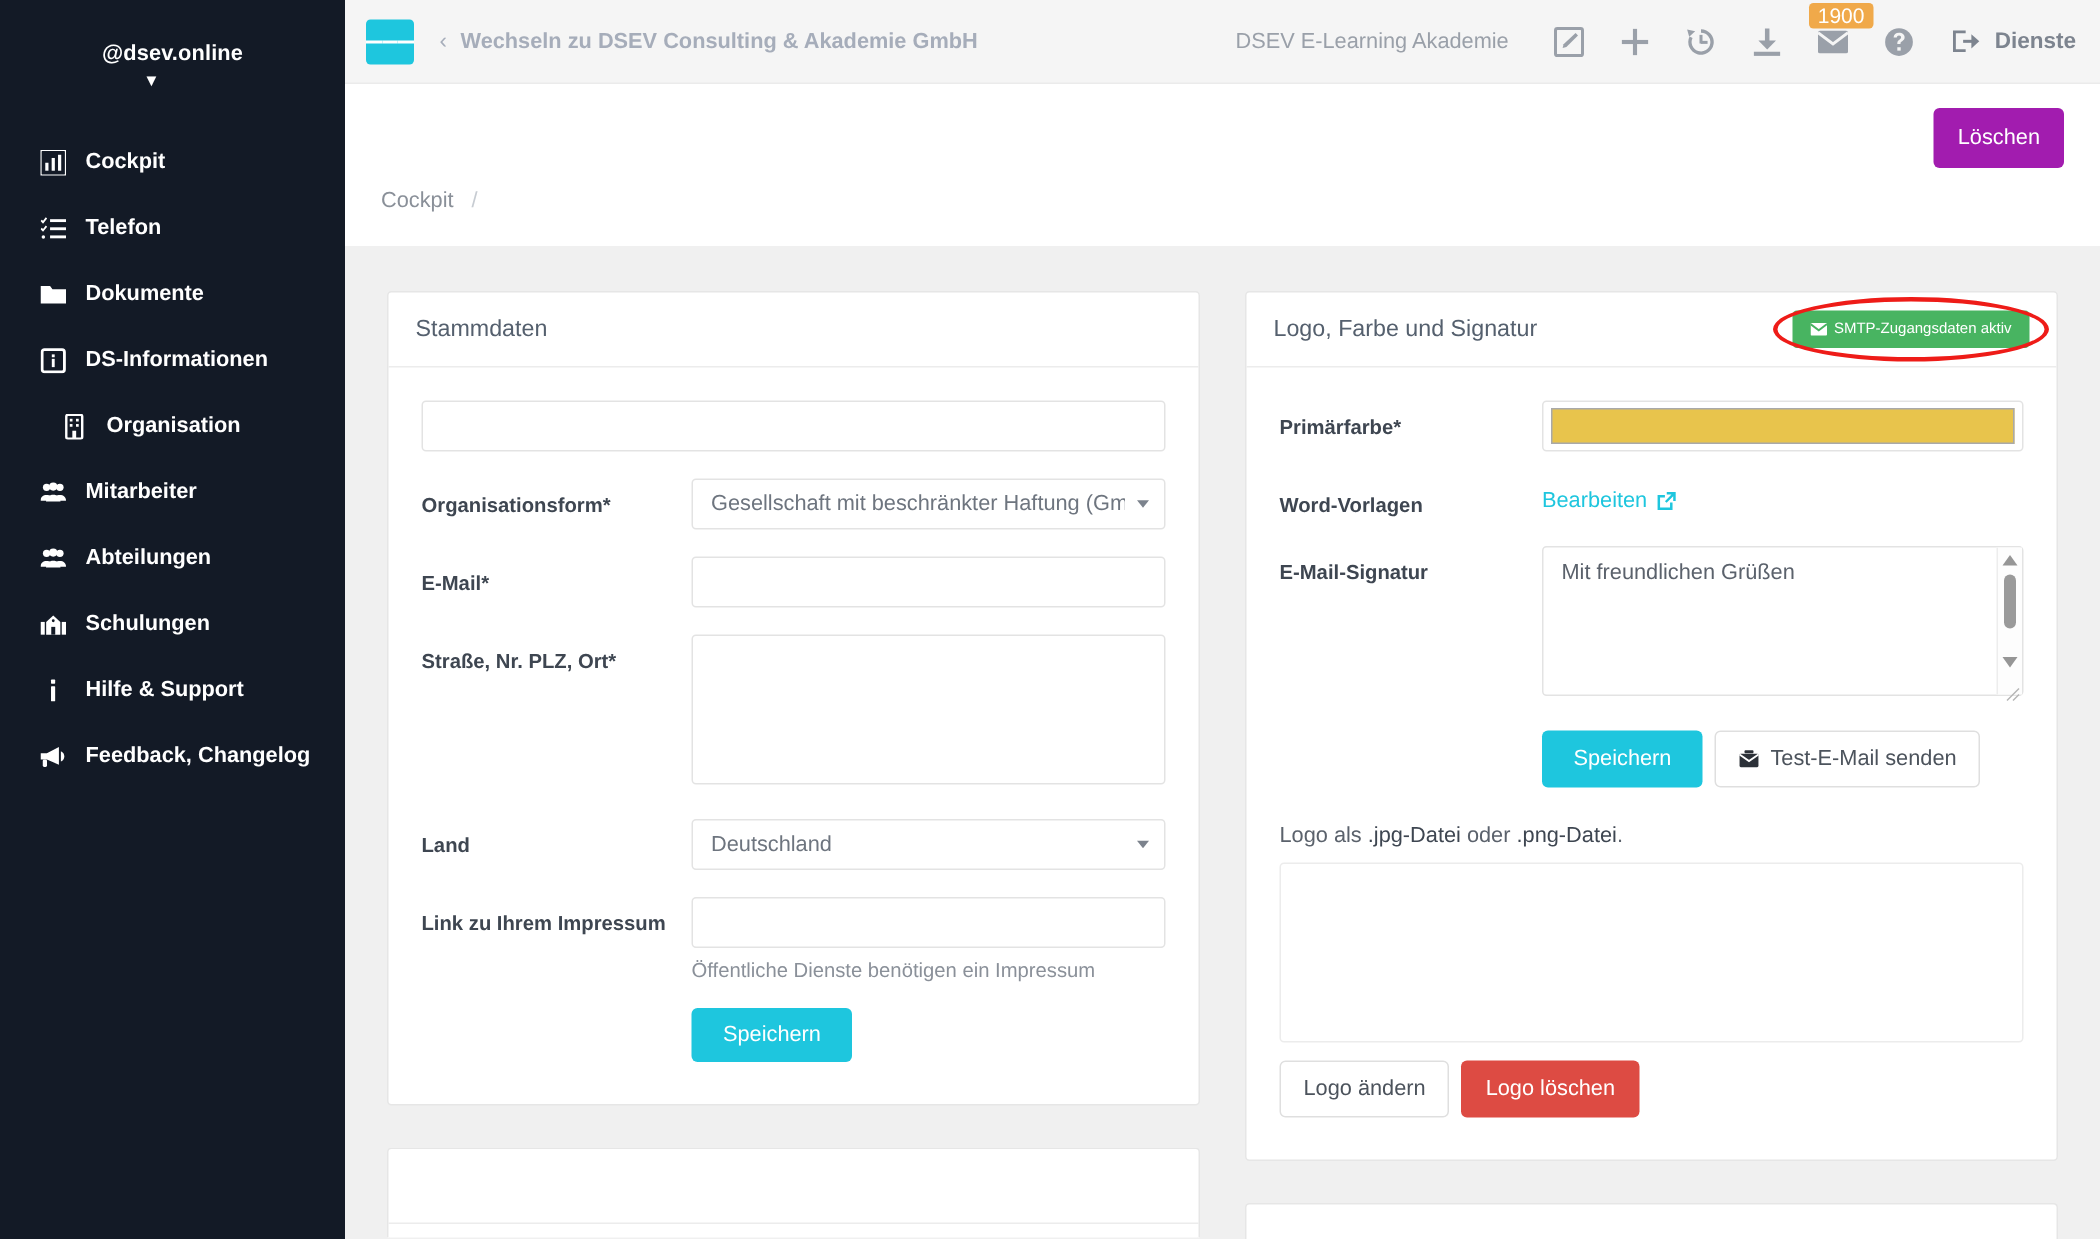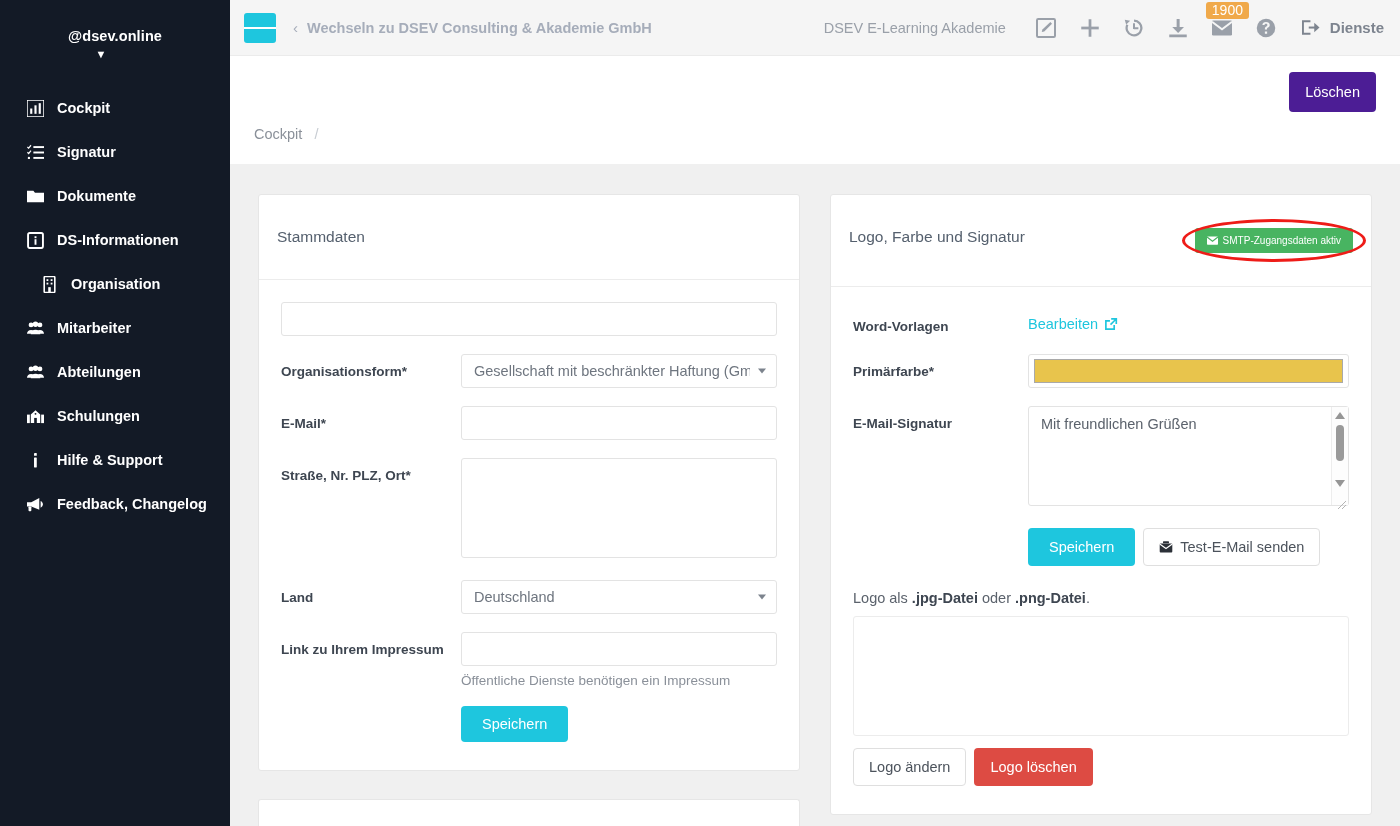--- a/index.html
+++ b/index.html
@@ -105,21 +105,21 @@
   .logout svg { width: 19px; height: 19px; fill: #7d848f; }
 
   
   .content {
     flex: 1; overflow: hidden; position: relative;
     background: #f0f0f0;
   }
   .white-head { background: #ffffff; padding: 16px 24px 0 24px; }
   .btn-row { display: flex; justify-content: flex-end; height: 40px; }
   .btn-delete {
-    background: #4c1d95; color: #fff;
+    background: #a21caf; color: #fff;
     border: none; border-radius: 4px;
     font-size: 14.5px; font-family: inherit;
     padding: 9px 16px; cursor: pointer;
   }
   .breadcrumb {
     padding: 14px 0 22px 0;
     font-size: 14.5px; color: #8a9099;
   }
   .breadcrumb .crumb { cursor: pointer; }
   .breadcrumb .sep { color: #c7ccd2; margin-left: 8px; }
@@ -129,23 +129,23 @@
     padding: 30px 28px 0 28px;
   }
   .col { flex: 1; min-width: 0; display: flex; flex-direction: column; gap: 28px; }
 
   .card {
     background: #ffffff;
     border: 1px solid #e6e6e6;
     border-radius: 3px;
   }
   .card-head {
-    padding: 33px 18px;
+    padding: 12px 18px;
     border-bottom: 1px solid #ececec;
-    display: flex; align-items: flex-start; justify-content: space-between;
+    display: flex; align-items: center; justify-content: space-between;
     min-height: 50px;
   }
   .card-title { font-size: 15.5px; color: #55606e; font-weight: 400; }
   .card-body { padding: 22px 22px 28px 22px; }
 
   
   .smtp-wrap { position: relative; }
   .smtp-badge {
     background: #48b461; color: #fff;
     border: none; border-radius: 3px;
@@ -271,21 +271,21 @@
     background: #9a9a9a; border-radius: 5px;
     margin-top: 6px;
   }
   .resize-grip {
     position: absolute; right: 2px; bottom: 2px;
     width: 12px; height: 12px; pointer-events: none;
   }
   .resize-grip svg { width: 12px; height: 12px; stroke: #b4b4b4; }
 
   .logo-note { font-size: 14.5px; color: #5b626c; margin: 8px 0 10px 0; }
-  .logo-note b { font-weight: 700; color: #3e4651; }
+  .logo-note b { font-weight: 400; color: #3e4651; }
   .logo-box {
     width: 100%; height: 120px;
     border: 1px solid #ececec; border-radius: 3px;
     background: #fff; margin-bottom: 12px;
   }
   .btn-pair { display: flex; gap: 8px; }
 
   .bottom-card { border-bottom: none; border-radius: 3px 3px 0 0; }
 </style>
 </head>
@@ -315,21 +315,21 @@
         <span class="sb-ico">
           <svg viewBox="0 0 16 16">
               <rect x="6" y="2" width="10" height="1.8"></rect>
               <rect x="6" y="7.1" width="10" height="1.8"></rect>
               <rect x="6" y="12.2" width="10" height="1.8"></rect>
               <path d="M0 3.2 L1.6 4.8 L4.2 1.6 L3.3 .8 L1.6 3 L.8 2.3 Z"></path>
               <path d="M0 8.3 L1.6 9.9 L4.2 6.7 L3.3 5.9 L1.6 8.1 L.8 7.4 Z"></path>
               <circle cx="1.8" cy="13.1" r="1.1"></circle>
             </svg>
         </span>
-        <span>Signatur</span>
+        <span>Telefon</span>
       </div>
 
       <div class="sb-item">
         <span class="sb-ico">
           <svg viewBox="0 0 16 16">
               <path d="M0 2.5h6l1.5 2H16v9H0z"></path>
             </svg>
         </span>
         <span>Dokumente</span>
       </div>
@@ -602,38 +602,38 @@
                       <path d="M0 1 L8 7 L16 1" fill="none" stroke="#48b461" stroke-width="1.8"></path>
                     </svg>
                   <span>SMTP-Zugangsdaten aktiv</span>
                 </button>
                 <span class="annot-oval"></span>
               </span>
             </div>
             <div class="card-body">
 
               <div class="frow">
+                <div class="flabel r">Primärfarbe*</div>
+                <div class="fctrl">
+                  <div class="color-field">
+                    <div class="color-swatch" style="background: rgb(232, 196, 76);"></div>
+                  </div>
+                </div>
+              </div>
+
+              <div class="frow">
                 <div class="flabel r">Word-Vorlagen</div>
                 <div class="fctrl">
                   <span class="link-edit">
                     <span>Bearbeiten</span>
                     <svg viewBox="0 0 16 16">
                         <path d="M1.2 3.4h5.6v1.9H3.1v7.6h7.6V9.2h1.9v5.6H1.2z"></path>
                         <path d="M8.2 1.2H15v6.8h-1.9V4.4l-5 5-1.3-1.3 5-5H8.2z"></path>
                       </svg>
                   </span>
-                </div>
-              </div>
-
-              <div class="frow">
-                <div class="flabel r">Primärfarbe*</div>
-                <div class="fctrl">
-                  <div class="color-field">
-                    <div class="color-swatch" style="background: rgb(232, 196, 76);"></div>
-                  </div>
                 </div>
               </div>
 
               <div class="frow">
                 <div class="flabel r">E-Mail-Signatur</div>
                 <div class="fctrl">
                   <div class="sig-wrap">
                     <textarea class="ta sig-ta" style="">Mit freundlichen Grüßen</textarea>
                     <span class="sb-track">
                       <span class="sb-arrow sb-up"></span>

